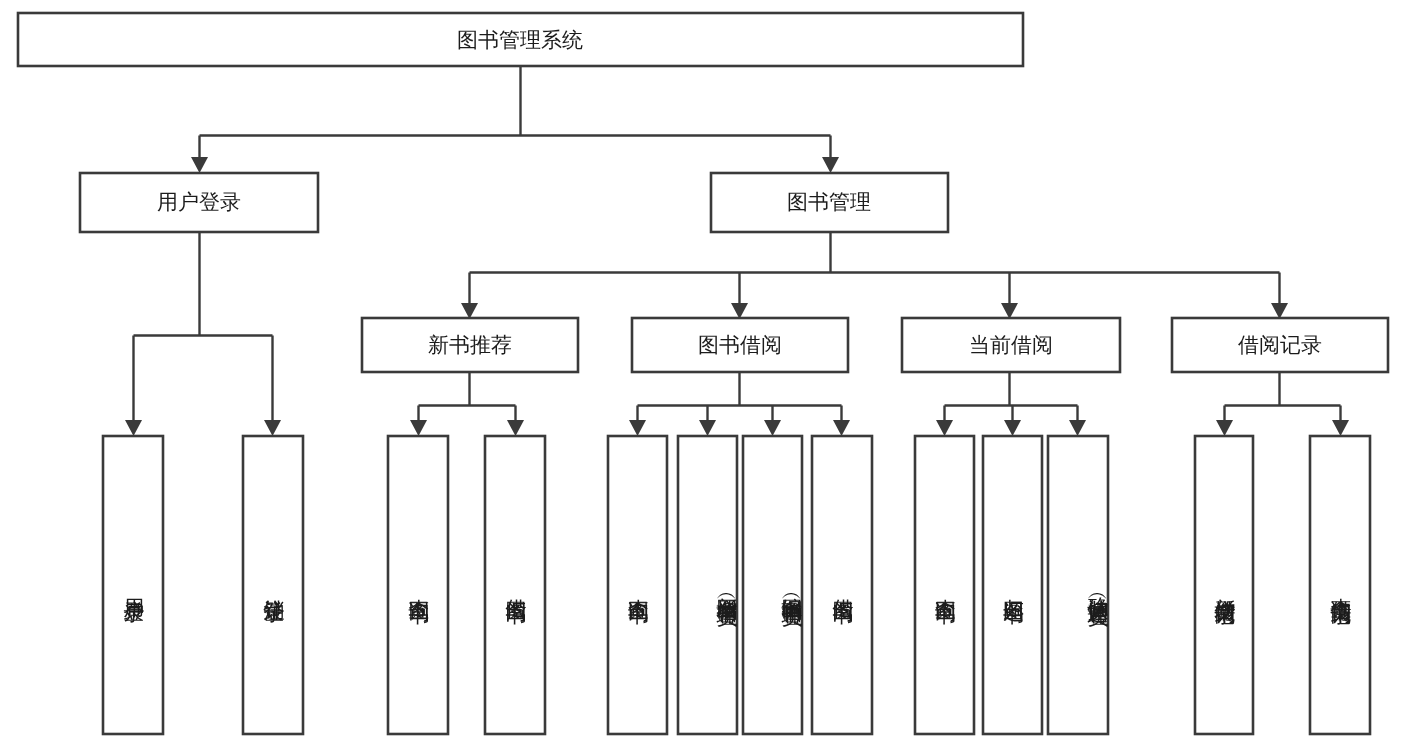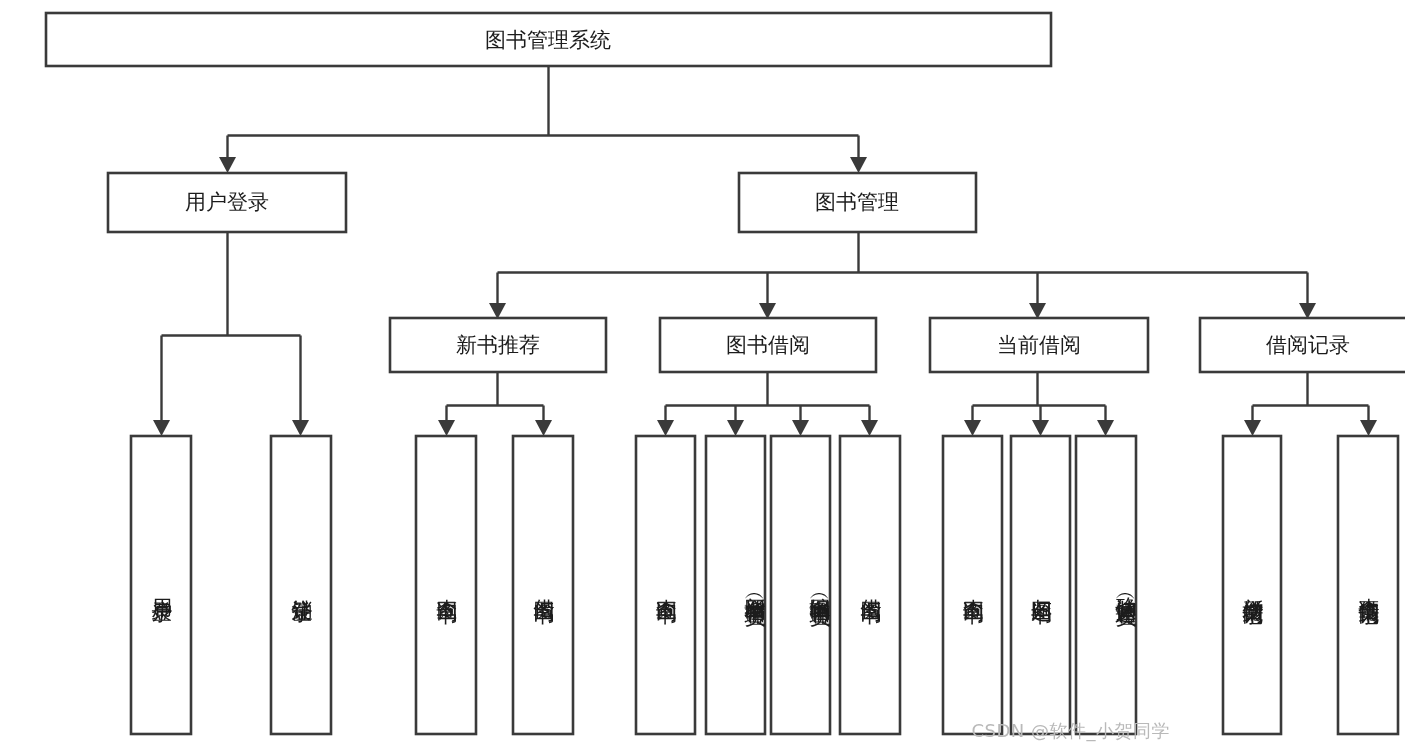--- a/index.html
+++ b/index.html
@@ -11,21 +11,20 @@
     width: 1405px;
     height: 747px;
     overflow: hidden;
     font-family: "DejaVu Sans", "Liberation Sans", sans-serif;
   }
   #diagram-root {
     position: relative;
     width: 1150px;
     height: 747px;
     background: #ffffff;
-    margin-left: 28px;
   }
   svg#flow {
     position: absolute;
     left: 0;
     top: 0;
     width: 1405px;
     height: 747px;
     display: block;
   }
   .node-box {
@@ -207,15 +206,14 @@
   <div class="vlabel center" style="left:915px; top:436px; width:59px; height:298px;">查询图书</div>
 
   <div class="vlabel center" style="left:983px; top:436px; width:59px; height:298px;">归还图书</div>
 
   <div class="vlabel" style="left:1048px; top:440px; width:60px; height:294px;">确认归还（管理员）</div>
 
   <div class="vlabel center" style="left:1195px; top:436px; width:58px; height:298px;">新增借阅记录</div>
 
   <div class="vlabel center" style="left:1310px; top:436px; width:60px; height:298px;">查询借阅记录</div>
 
-  <div class="watermark">CSDN @软件_小贺同学</div>
 
 </div>
 
 </body></html>

